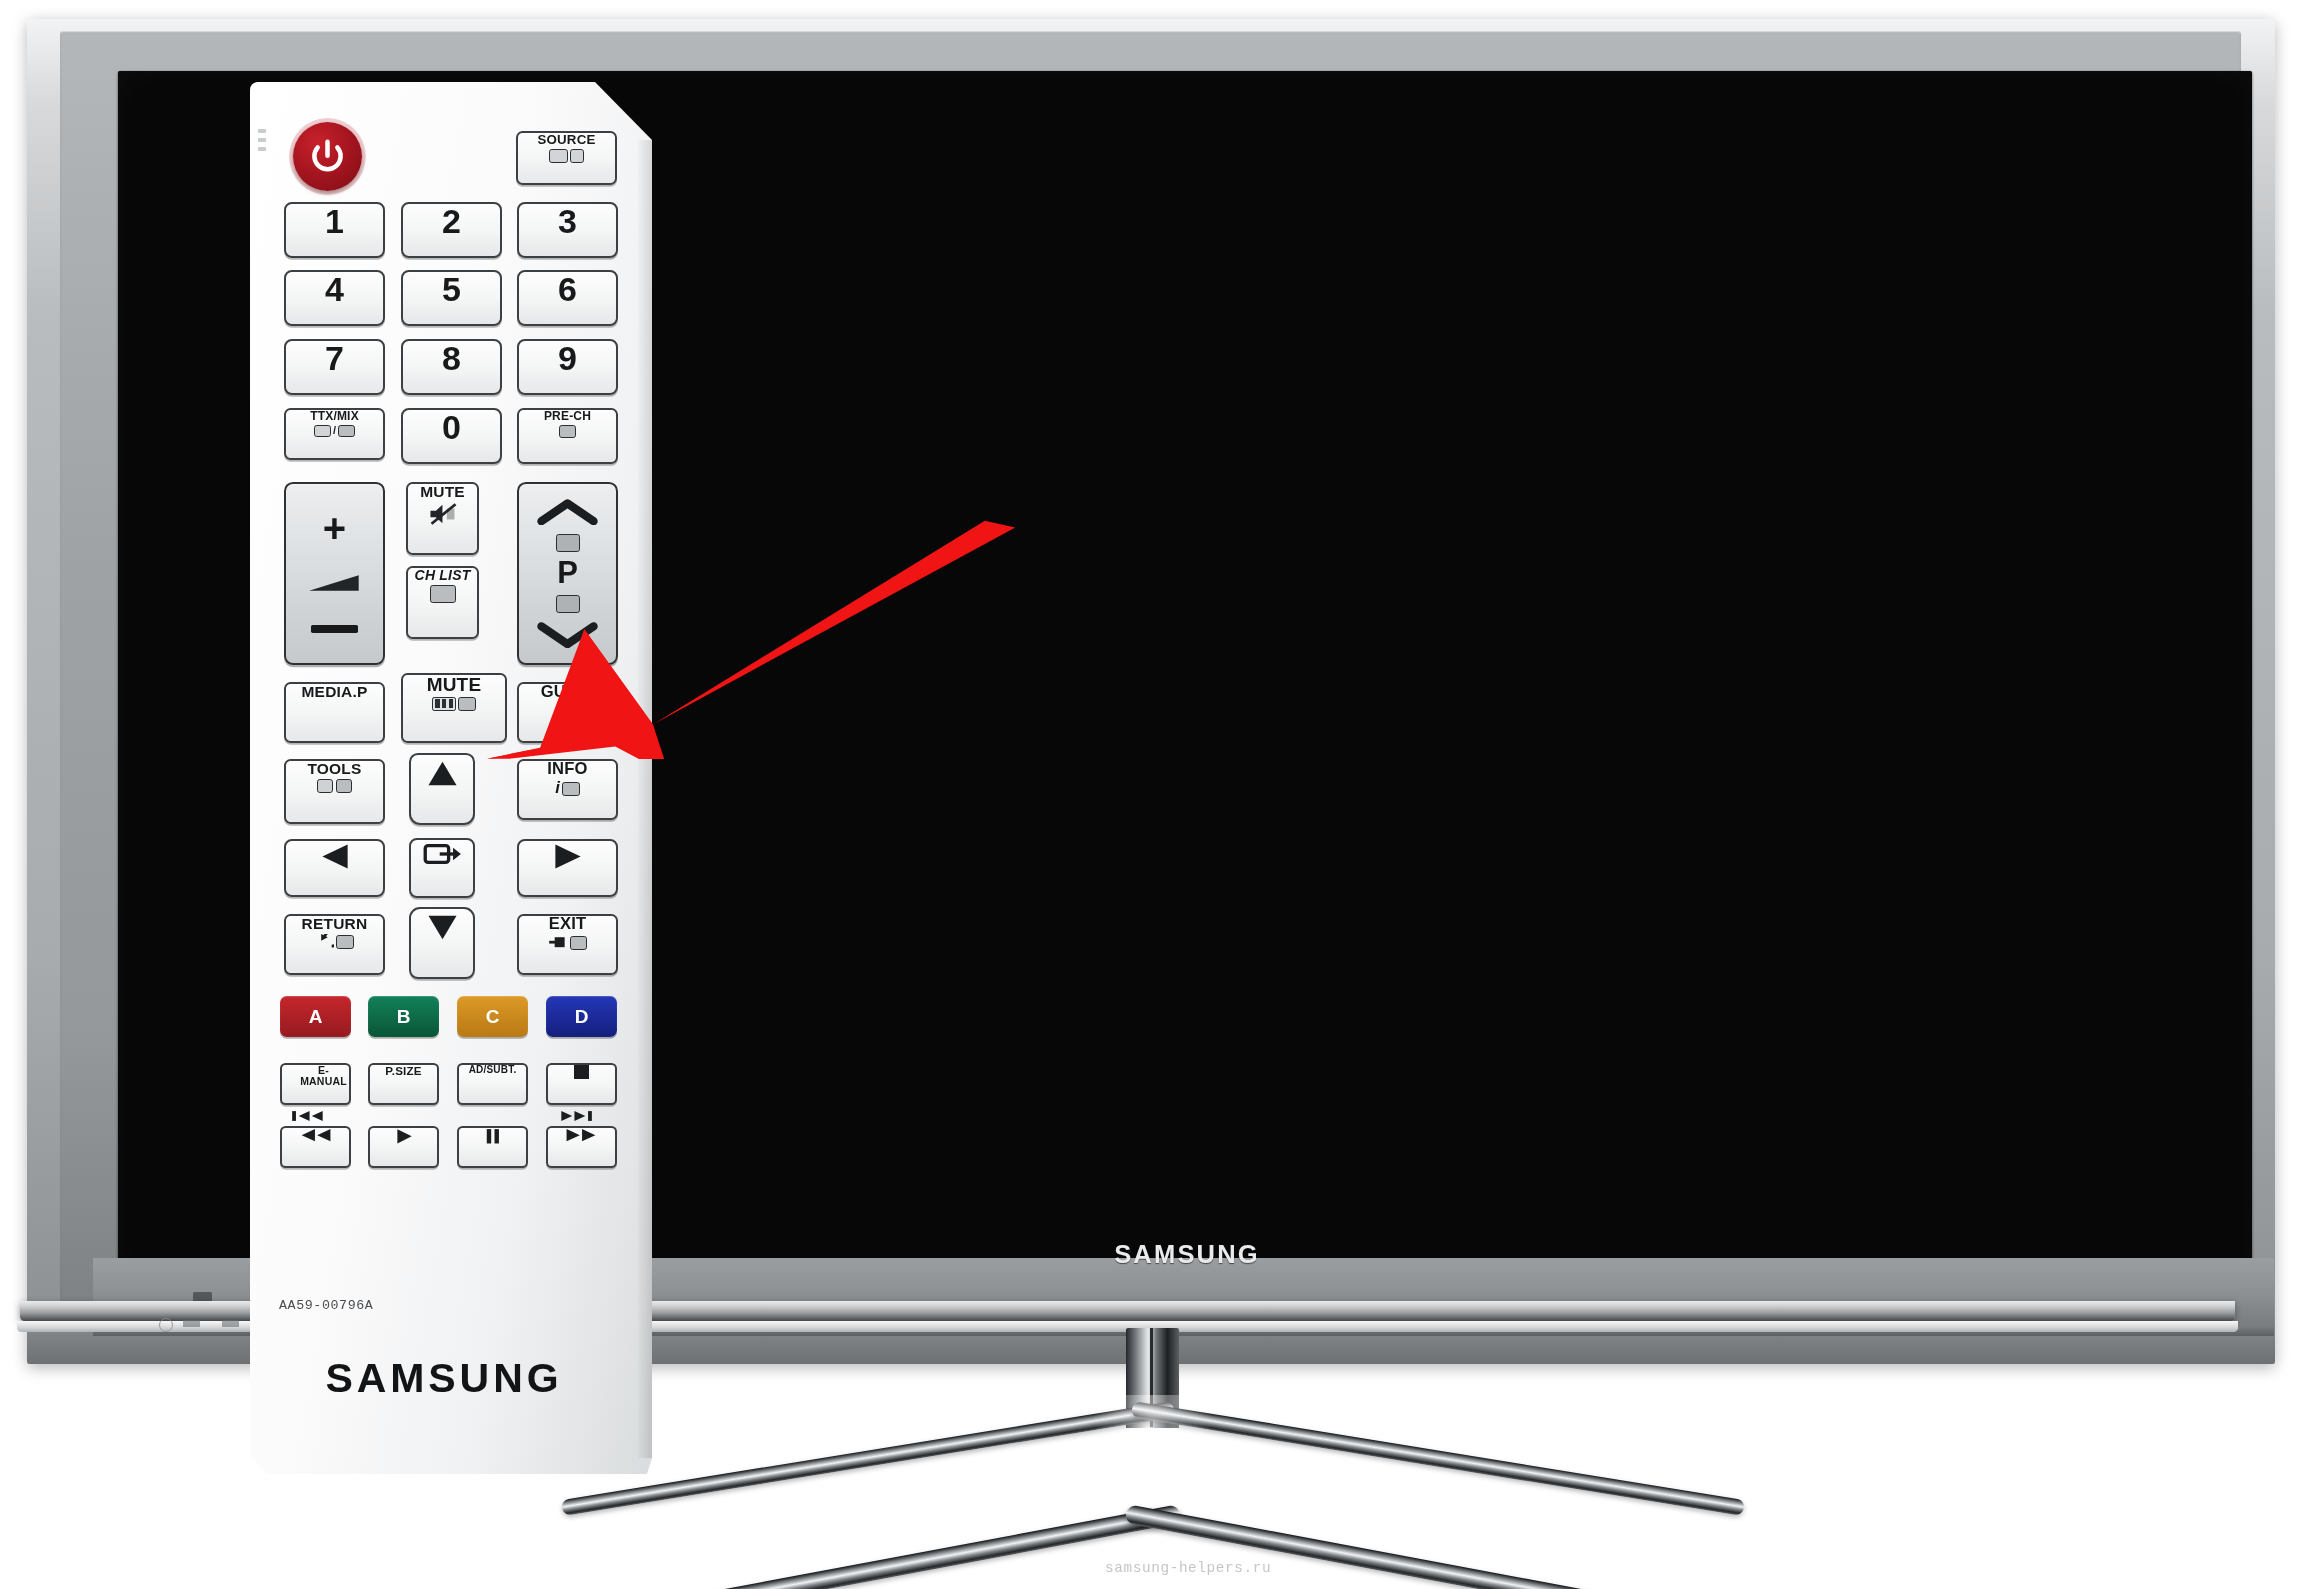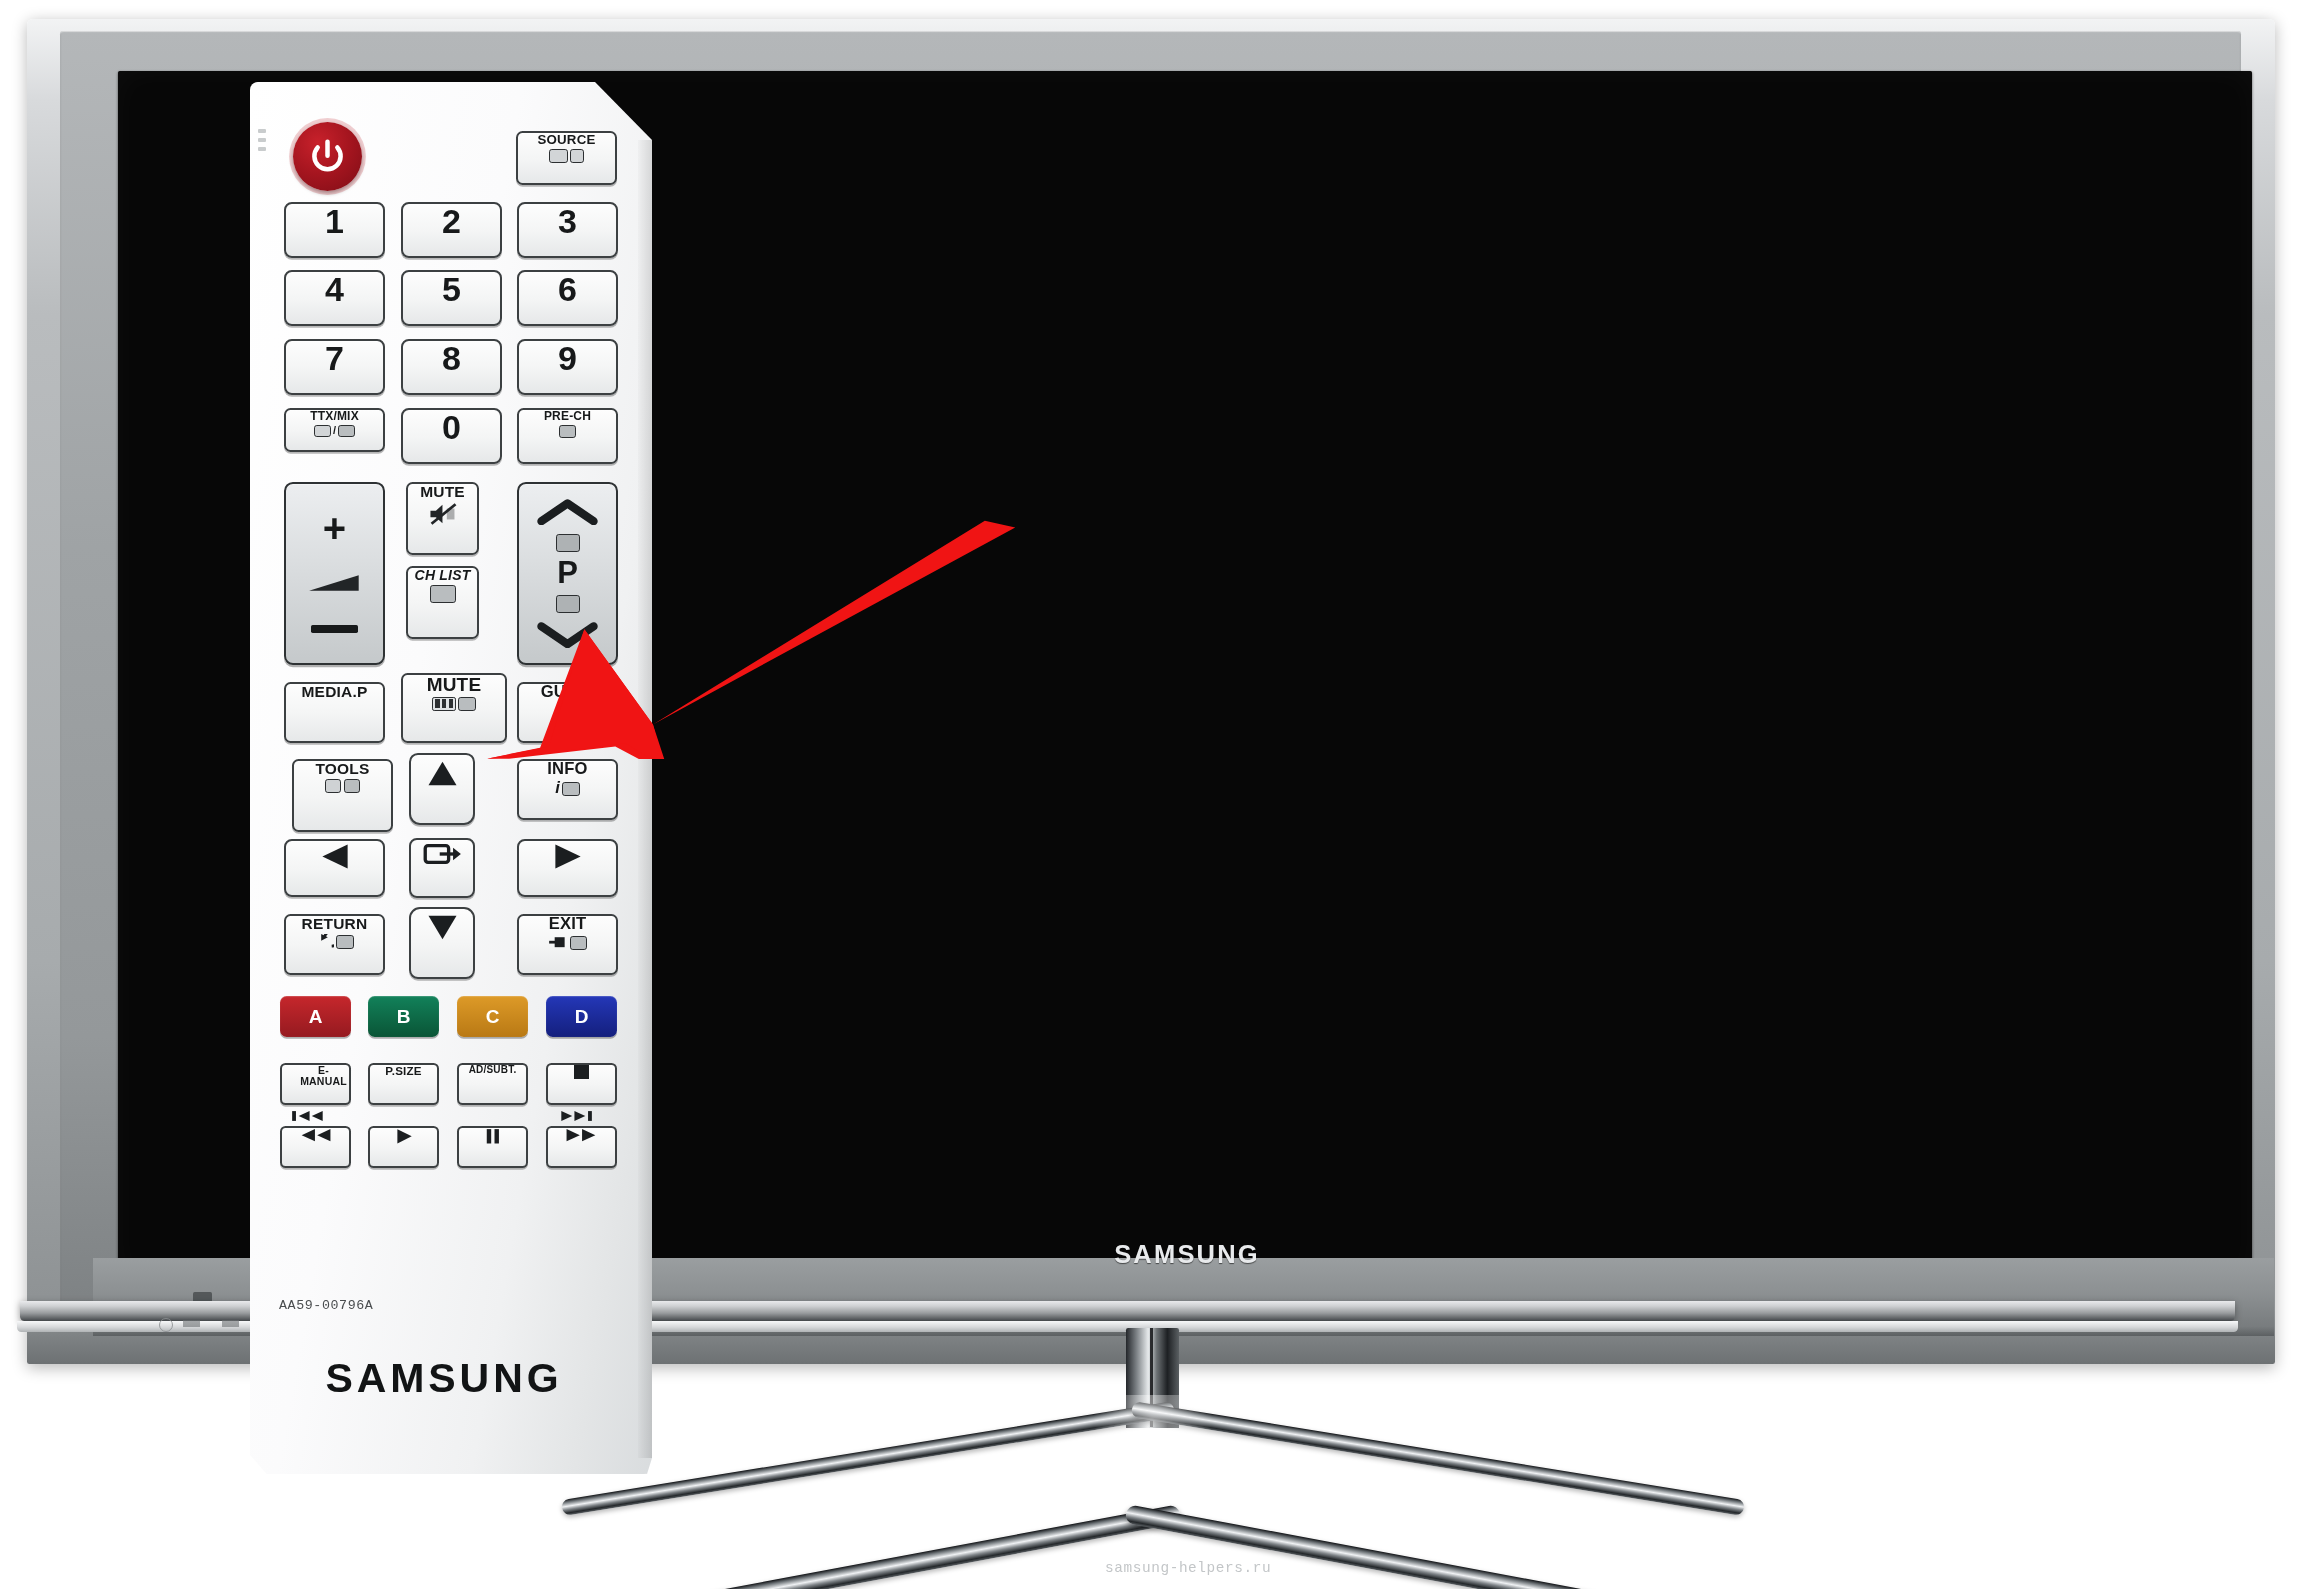--- a/index.html
+++ b/index.html
@@ -233,21 +233,21 @@
   <div class="btn num" style="left:34px;top:257px;width:101px;height:56px;">
       <span>7</span>
     </div>
   <div class="btn num" style="left:151px;top:257px;width:101px;height:56px;">
       <span>8</span>
     </div>
   <div class="btn num" style="left:267px;top:257px;width:101px;height:56px;">
       <span>9</span>
     </div>
 
-  <div class="btn smalltxt" style="left:34px;top:326px;width:101px;height:44px;">
+  <div class="btn smalltxt" style="left:34px;top:326px;width:101px;height:52px;">
     <span class="lbl" style="font-size:12px;">TTX/MIX</span>
     <span class="sub">
       <span class="icbox" style="width:14.4px;height:10px;"></span>
       <span style="font-size:11px;">/</span>
       <span class="icbox" style="width:14.4px;height:10px;background:#b9bdbf;"></span>
     </span>
   </div>
   <div class="btn num" style="left:151px;top:326px;width:101px;height:56px;">
       <span>0</span>
     </div>
@@ -309,21 +309,21 @@
         <i style="display:block;width:4.4px;height:8.9px;background:#2c2f31;"></i>
       </span>
       <span class="icbox" style="width:15.5px;height:12px;background:#b9bdbf;"></span>
     </span>
   </div>
 
   <div class="btn midtxt" style="left:267px;top:600px;width:101px;height:61px;">
     <span class="lbl" style="font-size:16.6px;">GUIDE</span>
   </div>
 
-  <div class="btn" style="left:34px;top:677px;width:101px;height:73px;margin-left:8px;">
+  <div class="btn" style="left:34px;top:677px;width:101px;height:65px;">
     <span class="lbl" style="font-size:15.5px;">TOOLS</span>
     <span class="sub">
       <span class="icbox" style="width:14.4px;height:12px;background:#cfd2d4;"></span>
       <span class="icbox" style="width:14.4px;height:12px;background:#b9bdbf;"></span>
     </span>
   </div>
 
   <div class="btn" style="left:159px;top:671px;width:66px;height:72px;border-radius:8.9px 8.9px 11px 11px;">
     <svg width="37" height="37" viewBox="0 0 66 66">
         <polygon points="33,12 58,54 8,54" fill="#1b1e20"></polygon>

